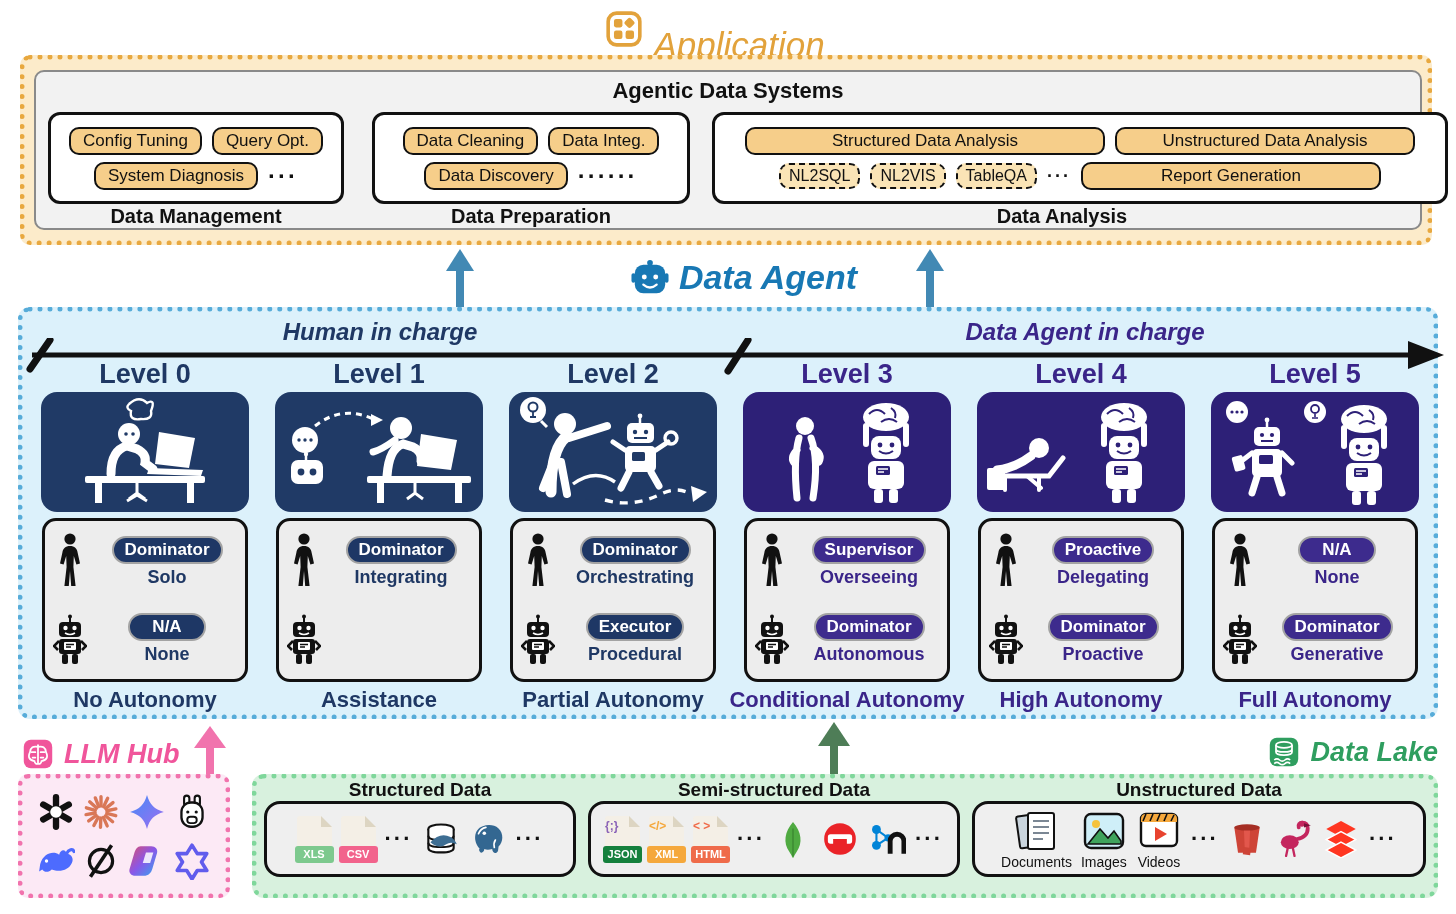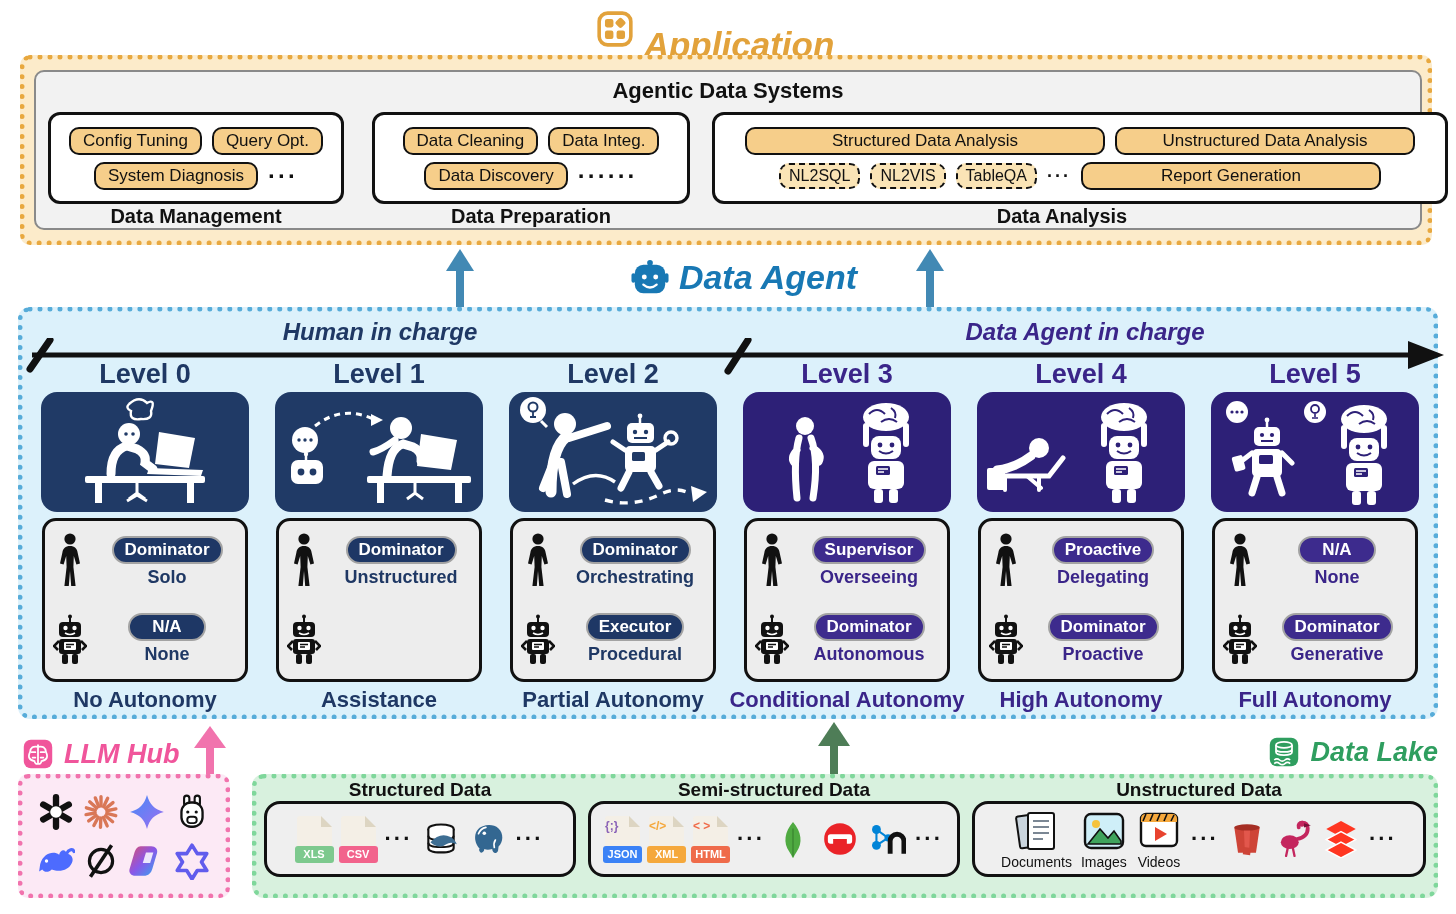--- a/index.html
+++ b/index.html
@@ -1,21 +1,21 @@
 <!DOCTYPE html>
 <html><head>
 <meta charset="utf-8">
 <style>
   html,body{margin:0;padding:0;background:#fff;}
   .canvas{position:relative;width:1456px;height:914px;background:#fff;overflow:hidden;
     font-family:"Liberation Sans","DejaVu Sans",sans-serif;color:#111;}
   .abs{position:absolute;}
   
   .hgroup{display:flex;align-items:center;justify-content:center;gap:10px;}
-  .app-title{font-size:35px;font-weight:700;font-style:italic;color:#E2A23B;margin-top:32px;}
+  .app-title{font-size:35px;font-weight:400;font-style:italic;color:#E2A23B;margin-top:32px;}
   .agent-title{font-size:34px;font-weight:700;font-style:italic;color:#1878B4;}
   .llm-title{font-size:27px;font-weight:700;font-style:italic;color:#F0559B;}
   .lake-title{font-size:27px;font-weight:700;font-style:italic;color:#2F9E5F;}
   
   .app-box{left:20px;top:55px;width:1412px;height:190px;background:#FCEBCA;
     border:5px dotted #E8A83F;border-radius:10px;box-sizing:border-box;}
   .app-panel{left:34px;top:70px;width:1388px;height:160px;background:#F2F2F2;
     border:2px solid #8a8a8a;border-radius:10px;box-sizing:border-box;}
   .app-panel-title{left:34px;top:78px;width:1388px;text-align:center;font-size:22px;font-weight:700;}
   .group-box{position:absolute;top:112px;height:92px;background:#fff;border:3px solid #111;
@@ -286,21 +286,21 @@
     </div>
     <div class="role-card">
       <div class="role-row">
         <span class="role-icon">
             <svg width="26" height="58" viewBox="0 0 26 58">
               <use href="#stdperson"></use>
             </svg>
           </span>
         <span class="role-info">
           <span class="badge">Dominator</span>
-          <span class="mode">Unstructured</span>
+          <span class="mode">Integrating</span>
         </span>
       </div>
       <div class="role-row">
         <span class="role-icon">
             <svg width="34" height="52" viewBox="0 0 34 52">
               <use href="#stdrobot"></use>
             </svg>
           </span>
       </div>
     </div>
@@ -595,21 +595,21 @@
       <path d="M9 13 q2 -5 7 -6" stroke="#fff" stroke-width="1.6" fill="none" stroke-linecap="round"></path>
       <path d="M24 26 q-1 -4 1 -7" stroke="#fff" stroke-width="1.6" fill="none" stroke-linecap="round"></path>
     </svg>
     <span class="lake-dots">···</span>
   </div>
 
   <div class="lake-sec-title" style="left:588px;width:372px">Semi-structured Data</div>
   <div class="lake-tray" style="left:588px;width:372px">
     <span class="file"><span class="fold"></span>
       <span class="glyph" style="color:#8A63B8">{;}</span>
-      <span class="tag" style="background:#3b82f6">JSON</span></span>
+      <span class="tag" style="background:#15803d">JSON</span></span>
     <span class="file"><span class="fold"></span>
       <span class="glyph" style="color:#F5A83C">&lt;/&gt;</span>
       <span class="tag" style="background:#F5A83C">XML</span></span>
     <span class="file"><span class="fold"></span>
       <span class="glyph" style="color:#EF6B4A">&lt; &gt;</span>
       <span class="tag" style="background:#EF6B4A">HTML</span></span>
     <span class="lake-dots">···</span>
     <svg class="logo" viewBox="0 0 36 36">
       <path d="M18 2 C26 11 27.5 22 21.5 30 C20.3 32 19.3 33 18.7 35.5 L17.3 35.5 C16.7 33 15.7 32 14.5 30 C8.5 22 10 11 18 2 Z" fill="#4FAA41"></path>
       <path d="M18 8 v26" stroke="#3F8E35" stroke-width="1.6"></path>

